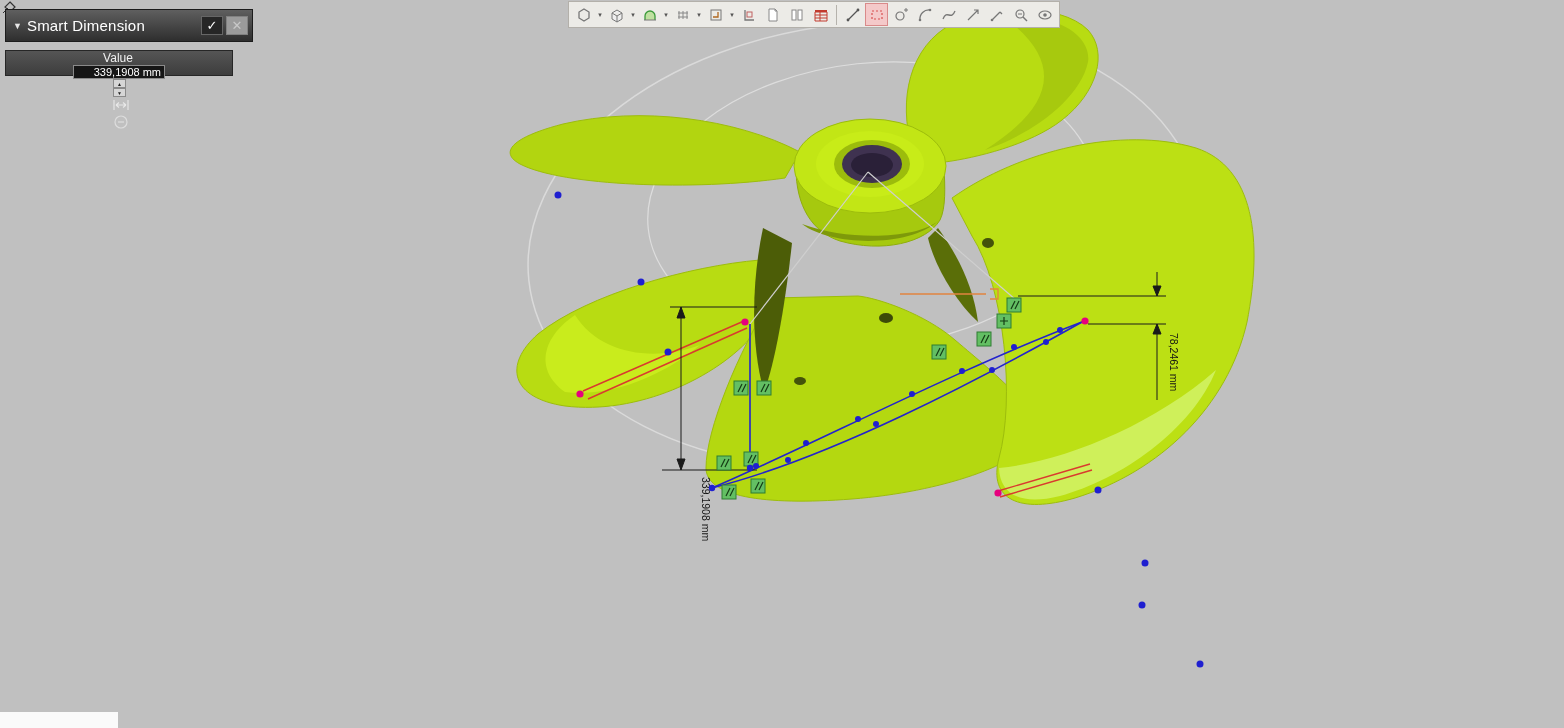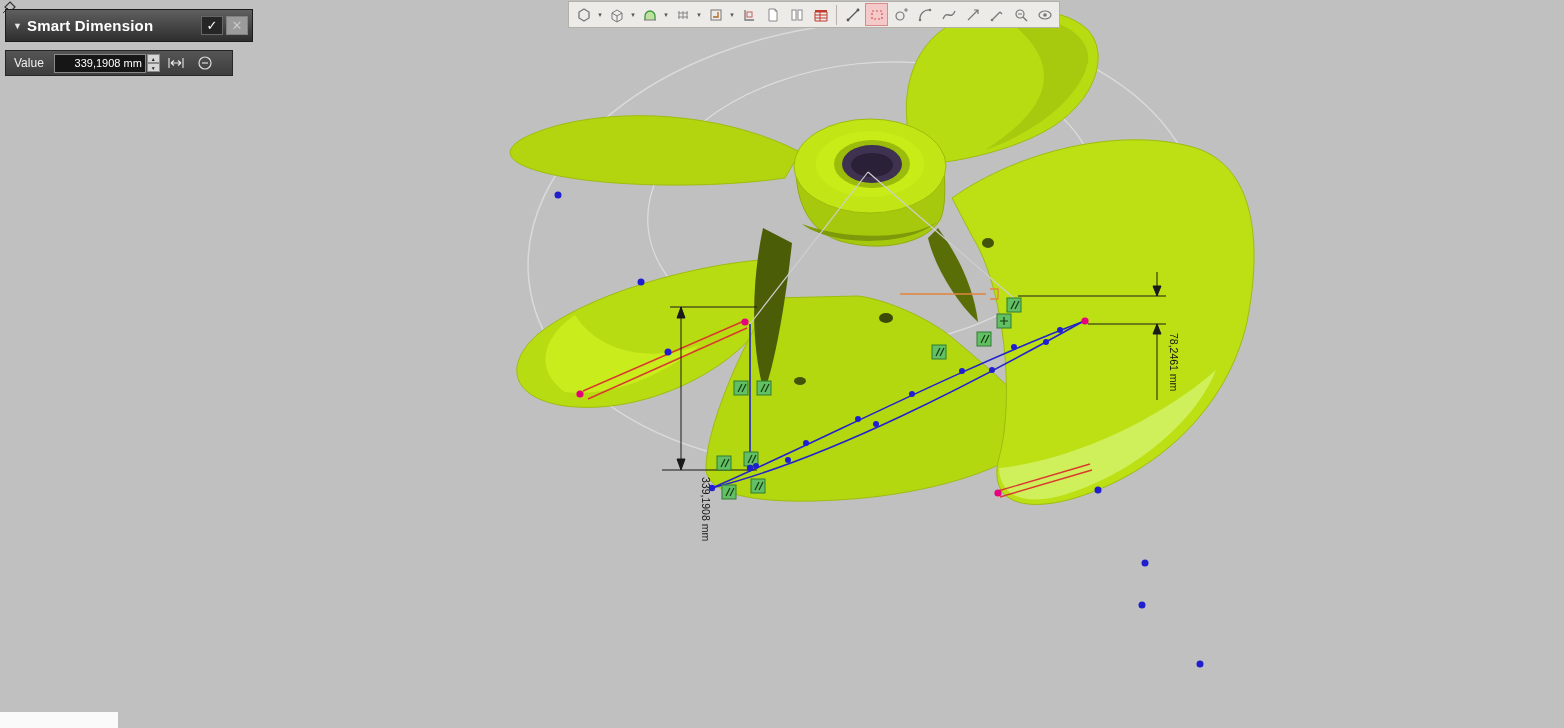--- a/index.html
+++ b/index.html
@@ -6,30 +6,30 @@
   #app{position:relative;width:1564px;height:728px;overflow:hidden;
        background:#c0c0c0;font-family:"Liberation Sans",sans-serif;}
   svg text{font-family:"Liberation Sans",sans-serif;}
 
   
   #corner-icon{position:absolute;left:2px;top:1px;}
   #cmd-header{position:absolute;left:5px;top:9px;width:248px;height:33px;
     background:linear-gradient(#5f5f5f,#2e2e2e);border:1px solid #1c1c1c;
     display:flex;align-items:center;box-sizing:border-box;padding:0 4px;}
   #cmd-header .caret{color:#e6e6e6;font-size:9px;margin:0 5px 0 3px;cursor:pointer;}
-  #cmd-header .title{color:#ffffff;font-weight:bold;font-size:15px;letter-spacing:.2px;}
+  #cmd-header .title{color:#ffffff;font-weight:normal;font-size:15px;letter-spacing:.2px;}
   #cmd-header .btns{margin-left:auto;display:flex;gap:3px;}
   .hdr-btn{width:22px;height:19px;display:flex;align-items:center;justify-content:center;
     font-size:13px;border:1px solid #666;cursor:pointer;box-sizing:border-box;}
   .hdr-btn.ok{background:#262626;color:#ffffff;}
   .hdr-btn.cancel{background:#9b9b9b;color:#c8c8c8;border-color:#818181;}
 
   #value-bar{position:absolute;left:5px;top:50px;width:228px;height:26px;
     background:linear-gradient(#555,#3d3d3d);border:1px solid #262626;
-    display:flex;align-items:center;box-sizing:border-box;padding:0 0;}
+    display:flex;align-items:center;box-sizing:border-box;padding:0 0;flex-direction:column;}
   #value-bar .vlabel{color:#f0f0f0;font-size:12px;margin:0 10px 0 8px;}
   #value-input{width:84px;height:17px;background:#161616;color:#fff;border:1px solid #8a8a8a;
     font-size:11px;text-align:right;padding:0 3px;font-family:"Liberation Sans",sans-serif;}
   .spinner{display:flex;flex-direction:column;margin-left:1px;}
   .spinner div{width:13px;height:9px;background:#d6d6d6;border:1px solid #8a8a8a;
     font-size:5px;line-height:8px;text-align:center;color:#222;cursor:pointer;box-sizing:border-box;}
   .vb-btn{width:24px;height:20px;margin-left:3px;background:transparent;border:1px solid transparent;
     display:flex;align-items:center;justify-content:center;cursor:pointer;}
 
   

